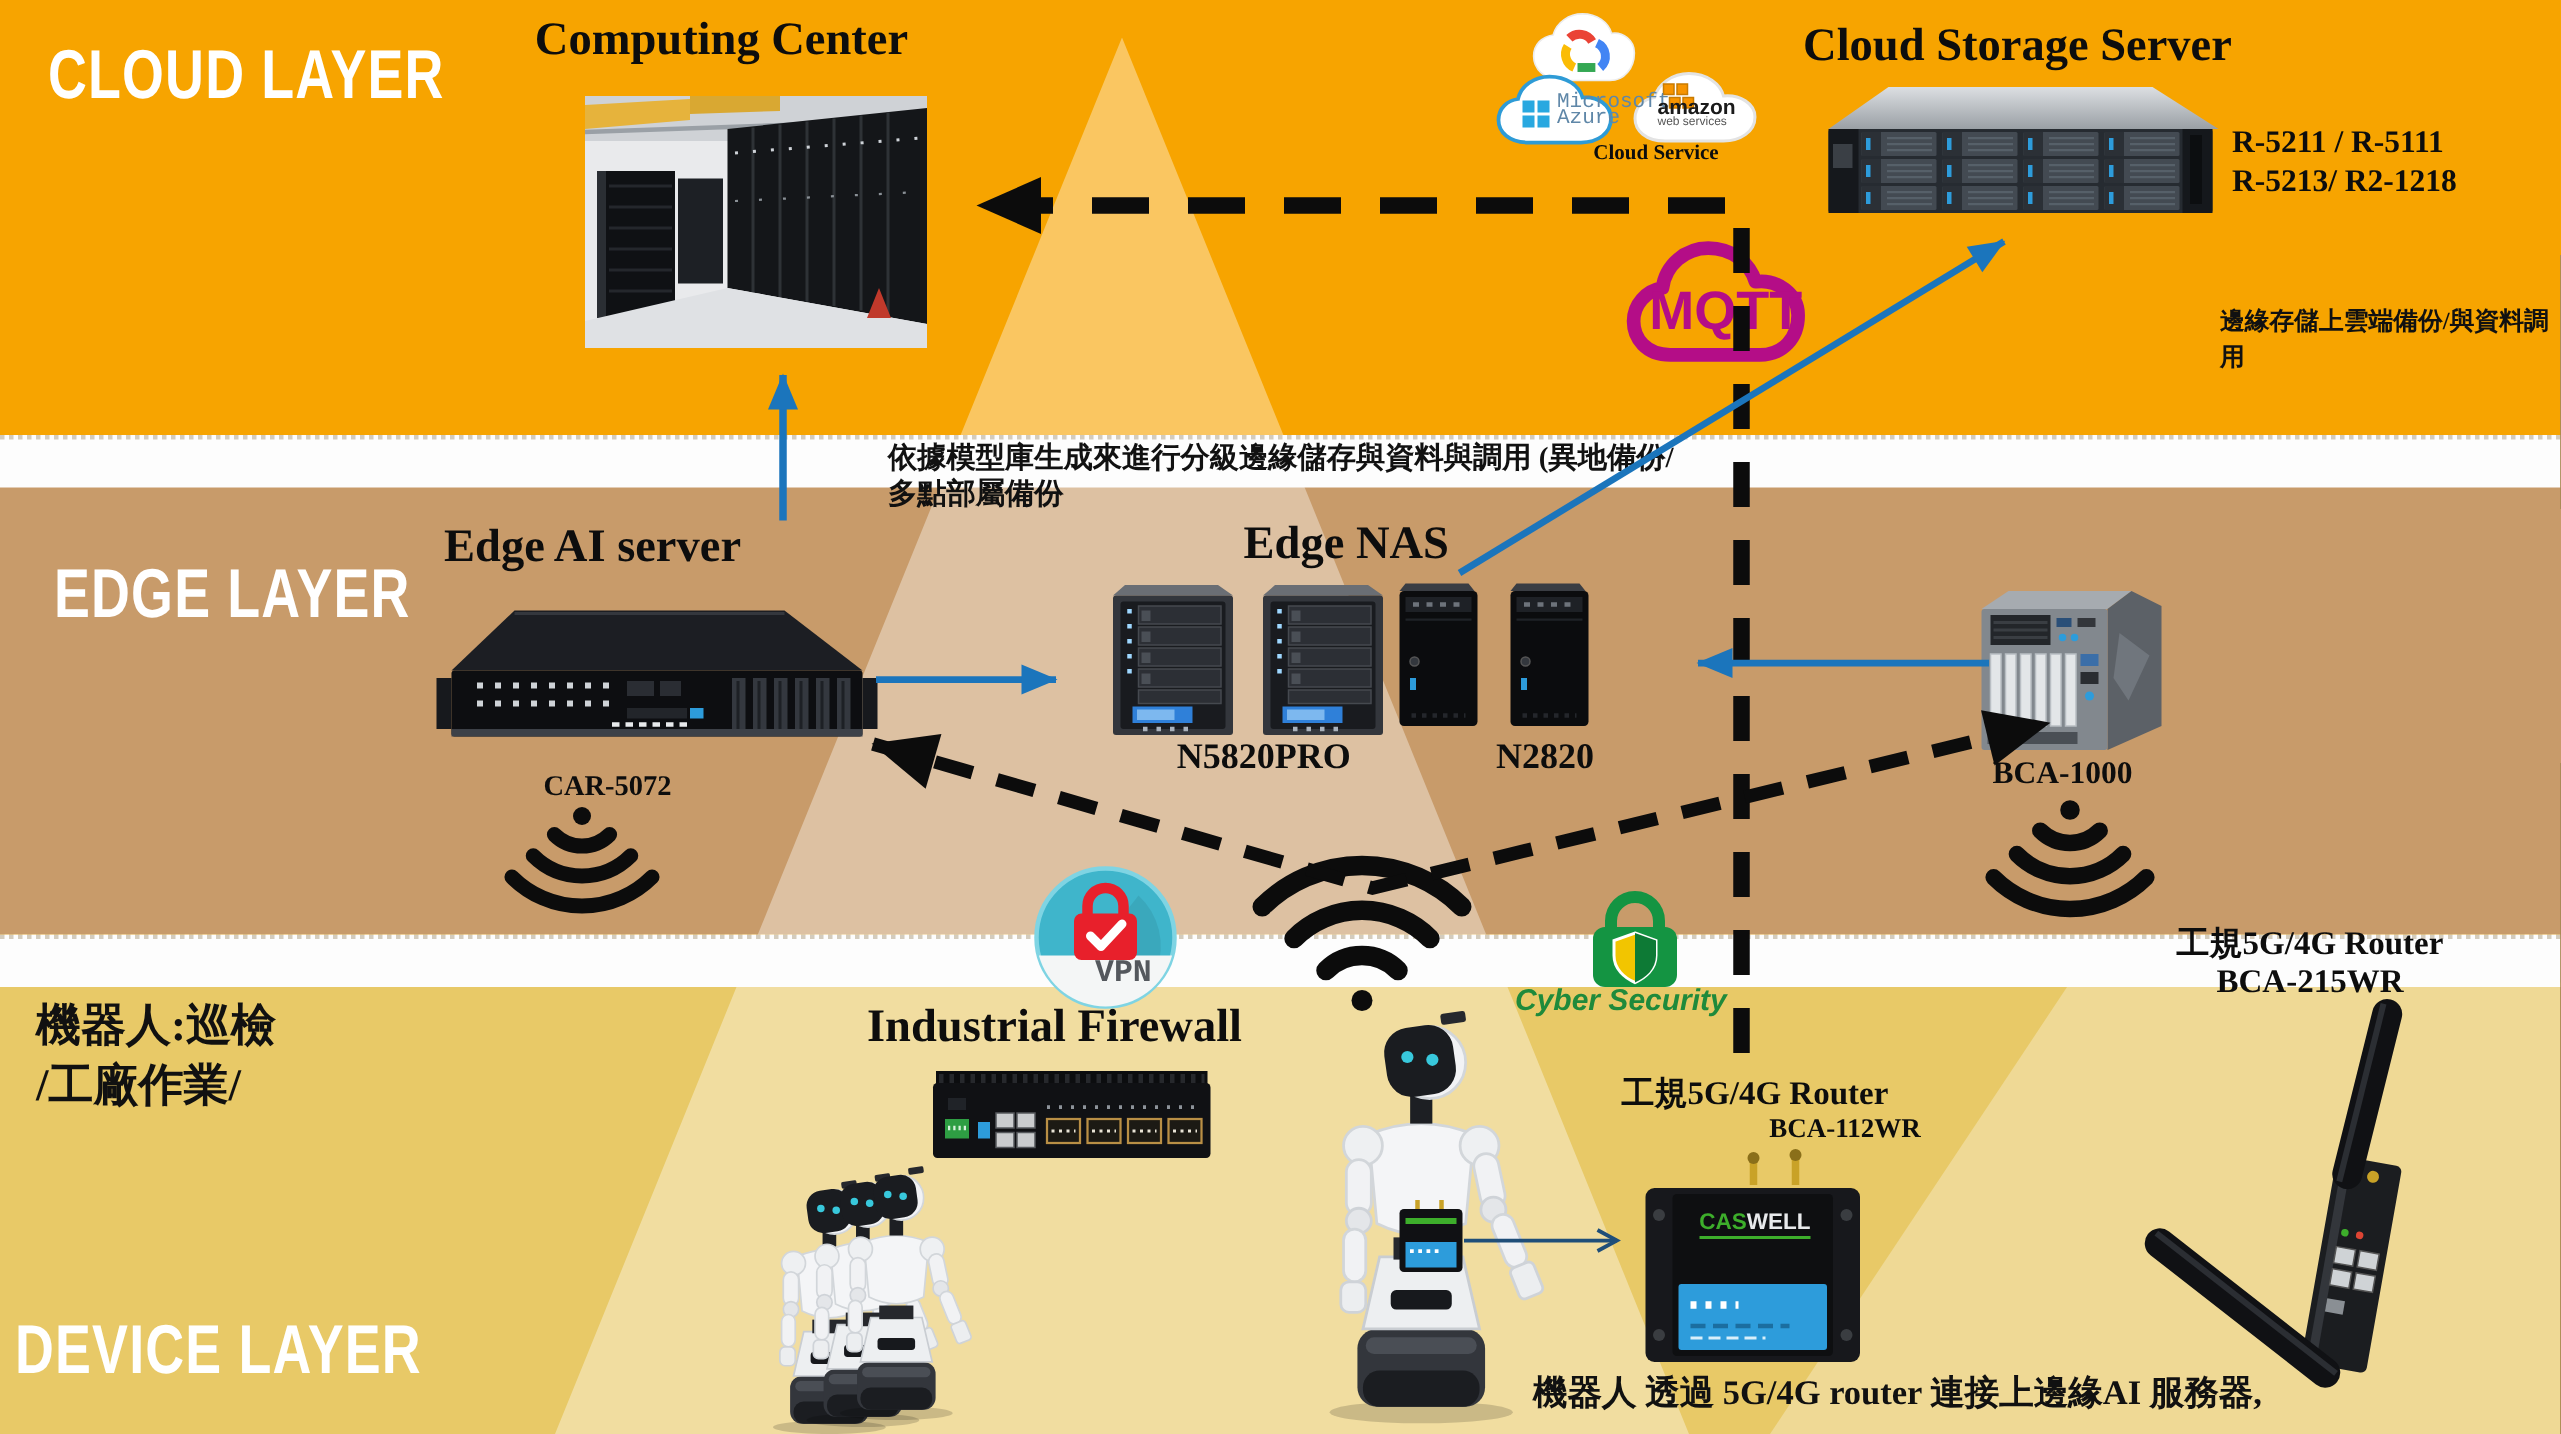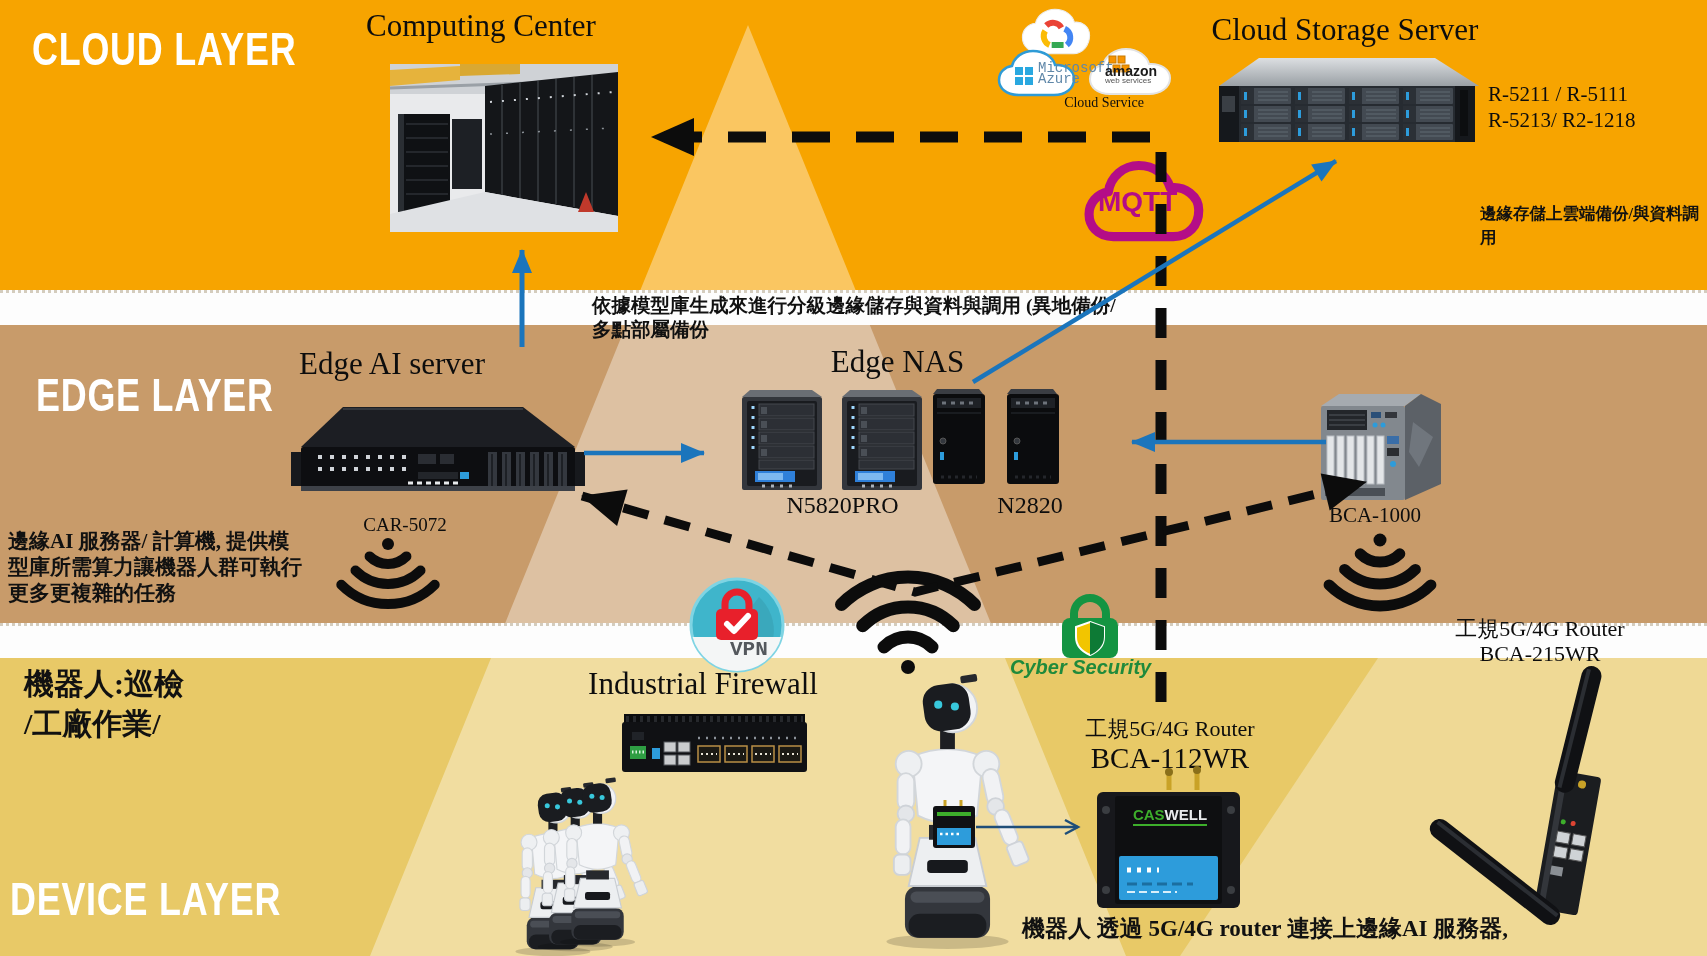--- a/index.html
+++ b/index.html
@@ -2,21 +2,21 @@
 <html><head>
 <meta charset="utf-8">
 <style>
   html,body{margin:0;padding:0;background:#666;}
   #canvas{position:relative;width:1707px;height:956px;overflow:hidden;
           font-family:"Liberation Serif","DejaVu Serif",serif;background:#F7A400;}
   .abs{position:absolute;}
   .band{position:absolute;left:0;width:1707px;}
   .ltitle{font-family:"Liberation Sans","DejaVu Sans",sans-serif;font-weight:700;color:#fff;
           transform:scaleX(.78);transform-origin:left top;font-size:46px;letter-spacing:1px;white-space:nowrap;}
-  .serifh{font-weight:400;color:#0d0d0d;text-align:center;white-space:nowrap;}
+  .serifh{font-weight:700;color:#0d0d0d;text-align:center;white-space:nowrap;}
   .cjk{font-weight:700;color:#111;}
   svg.dev{position:absolute;overflow:visible;}
 </style>
 </head>
 <body>
 
 <div id="canvas">
 
   <div class="band" style="top:0;height:290px;background:#F7A400;z-index:0"></div>
   <div class="band" style="top:322px;height:301px;background:#C89B6A;z-index:0"></div>
@@ -201,25 +201,24 @@
       <use href="#tray" x="136" y="68"></use>
       <use href="#tray" x="190" y="68"></use>
   </svg>
   <div class="abs serifh" style="left:1488px;top:82px;width:160px;font-size:21px;text-align:left;z-index:3">R-5211 / R-5111</div>
   <div class="abs serifh" style="left:1488px;top:108px;width:170px;font-size:21px;text-align:left;z-index:3">R-5213/ R2-1218</div>
   <div class="abs cjk" style="left:1480px;top:202px;width:224px;font-size:16.5px;line-height:24px;z-index:3">邊緣存儲上雲端備份/與資料調用</div>
 
   <svg class="dev" style="left:1085px;top:143px;z-index:5" width="130" height="115" viewBox="0 0 128 113">
     <path d="M28,92 C12,92 4,81 4,70 C4,59 12,50 23,48 C25,33 38,22 53,22 C68,22 80,31 84,44 C98,42 112,52 112,66 C112,81 102,92 87,92 Z" fill="none" stroke="#B40D87" stroke-width="9" stroke-linejoin="round"></path>
   </svg>
-  <div class="abs" style="left:1098px;top:186px;width:105px;text-align:left;font-size:28px;font-weight:700;color:#B40D87;z-index:5;font-family:'Liberation Sans',sans-serif">MQTT</div>
+  <div class="abs" style="left:1098px;top:186px;width:105px;text-align:center;font-size:36px;font-weight:700;color:#B40D87;z-index:5;font-family:'Liberation Sans',sans-serif">MQTT</div>
 
   <div class="abs ltitle" style="left:36px;top:368px;z-index:3">EDGE LAYER</div>
   <div class="abs cjk" style="left:592px;top:294px;width:540px;font-size:19.5px;line-height:24px;z-index:3">依據模型庫生成來進行分級邊緣儲存與資料與調用 (異地備份/ 多點部屬備份</div>
-  <div class="abs cjk" style="left:8px;top:528px;width:302px;font-size:21px;line-height:26px;z-index:3">邊緣AI 服務器/ 計算機, 提供模型庫所需算力讓機器人群可執行更多更複雜的任務</div>
 
   <div class="abs serifh" style="left:296px;top:346px;width:192px;font-size:31px;z-index:3">Edge AI server</div>
 
   <svg class="dev" style="left:288px;top:402px;z-index:3" width="300" height="95" viewBox="0 0 300 95">
     <polygon points="55,5 235,5 287,45 13,45" fill="#1c1e23"></polygon>
     <line x1="55" y1="7" x2="235" y2="7" stroke="#34373d" stroke-width="2"></line>
     <rect x="3" y="50" width="10" height="34" fill="#17191d"></rect>
     <rect x="287" y="50" width="10" height="34" fill="#17191d"></rect>
     <rect x="13" y="45" width="274" height="44" rx="2" fill="#0d0e11"></rect>
     <line x1="30" y1="55" x2="120" y2="55" stroke="#cfd3d8" stroke-width="4" stroke-dasharray="4 8"></line>
@@ -391,21 +390,21 @@
 
   <svg class="dev" style="left:1048px;top:594px;z-index:5" width="84" height="66" viewBox="0 0 84 66">
     <path d="M26,26 v-6 a16,16 0 0 1 32,0 v6" stroke="#149442" stroke-width="8" fill="none"></path>
     <rect x="14" y="24" width="56" height="40" rx="8" fill="#149442"></rect>
     <path d="M42,28 l14,5 v10 c0,9 -7,15 -14,18 c-7,-3 -14,-9 -14,-18 v-10 Z" fill="#F2C500" stroke="#fff" stroke-width="2"></path>
     <path d="M42,28 l14,5 v10 c0,9 -7,15 -14,18 Z" fill="#0d7a35"></path>
   </svg>
   <div class="abs" style="left:1010px;top:656px;width:162px;text-align:left;font-family:'Liberation Sans',sans-serif;font-weight:700;font-style:italic;font-size:20px;color:#1F8A3B;z-index:5">Cyber Security</div>
 
   <div class="abs serifh" style="left:1080px;top:714px;width:180px;font-size:22px;z-index:3">工規5G/4G Router</div>
-  <div class="abs serifh" style="left:1080px;top:742px;width:180px;font-size:29px;z-index:3">BCA-112WR</div>
+  <div class="abs serifh" style="left:1140px;top:742px;width:180px;font-size:18px;z-index:3">BCA-112WR</div>
   <svg class="dev" style="left:1097px;top:766px;z-index:3" width="143" height="144" viewBox="0 0 143 144">
     <g stroke="#c9a227" stroke-width="5">
         <line x1="72" y1="24" x2="72" y2="6"></line>
         <line x1="100" y1="24" x2="100" y2="4"></line>
       </g>
     <circle cx="72" cy="6" r="4" fill="#8a6f1a"></circle>
       <circle cx="100" cy="4" r="4" fill="#8a6f1a"></circle>
     <rect x="0" y="26" width="143" height="116" rx="6" fill="#17181c"></rect>
     <circle cx="9" cy="44" r="4" fill="#3a3d41"></circle>
       <circle cx="9" cy="124" r="4" fill="#3a3d41"></circle>

